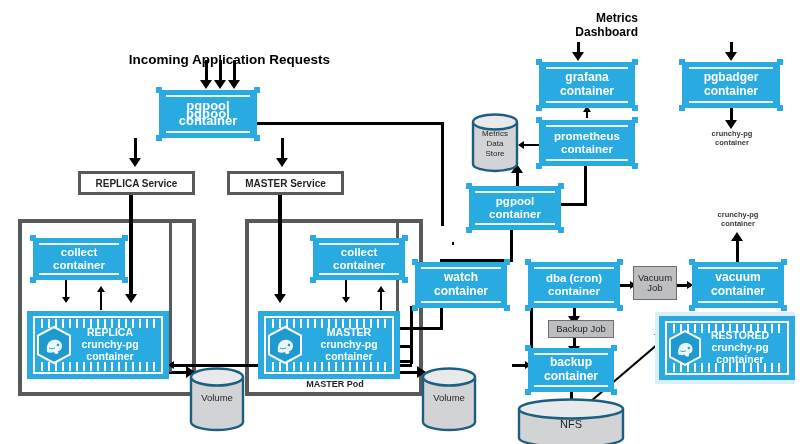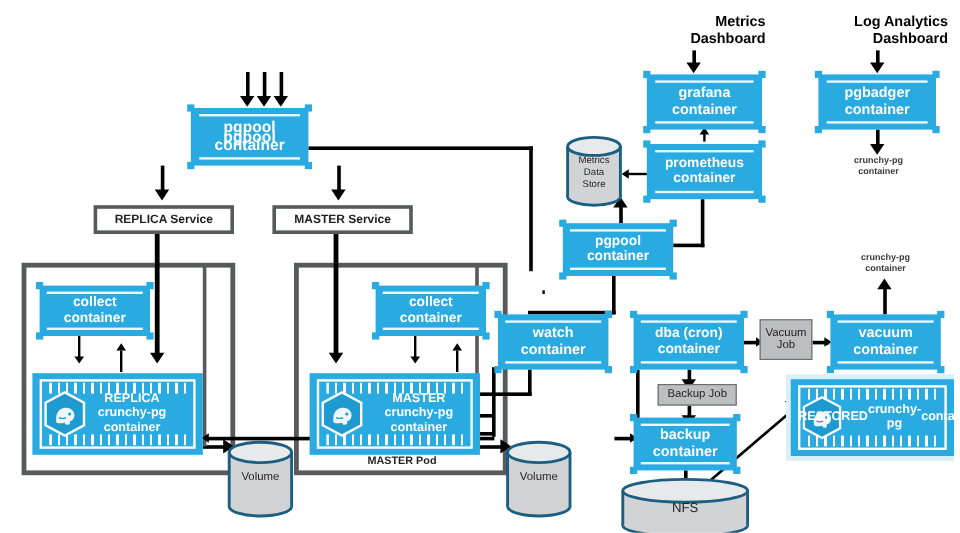--- a/index.html
+++ b/index.html
@@ -84,24 +84,24 @@
   .al-sm{border-top:4px solid transparent;border-bottom:4px solid transparent;border-right:6px solid #000;}
   .ar-sm{border-top:4px solid transparent;border-bottom:4px solid transparent;border-left:6px solid #000;}
 
   svg{display:block;overflow:visible;}
 </style>
 </head>
 <body>
 
 <div id="canvas">
 
+  <div class="abs head" style="left:100px;top:52px;width:230px;font-size:13.5px;">Incoming Application Requests</div>
 
   <div class="abs head" style="left:548px;top:12px;width:90px;font-size:12px;">Metrics Dashboard</div>
 
-  <div class="abs head" style="left:690px;top:12px;width:100px;font-size:12px;">Log Analytics Dashboard</div>
 
   <div class="abs ln" style="left:205px;top:60px;width:3px;height:22px;"></div>
   <div class="abs arrow ad" style="left:200px;top:80px;"></div>
   <div class="abs ln" style="left:219px;top:60px;width:3px;height:22px;"></div>
   <div class="abs arrow ad" style="left:214px;top:80px;"></div>
   <div class="abs ln" style="left:233px;top:60px;width:3px;height:22px;"></div>
   <div class="abs arrow ad" style="left:228px;top:80px;"></div>
 
   <div class="abs cbox" style="left:159px;top:90px;width:98px;height:48px;font-size:13px;">
     <span>pgpool</span>
@@ -442,20 +442,20 @@
     <div class="teeth t"></div>
     <div class="teeth b"></div>
     <div class="elephant">
       <svg width="32" height="36" viewBox="0 0 34 38">
         <polygon points="17,1 33,9.5 33,28.5 17,37 1,28.5 1,9.5" fill="#1E9AD0" stroke="#ffffff" stroke-width="2"></polygon>
         <path d="M10 26c-1-6 1-11 6-12 5-1 9 2 9 6 0 3-2 5-4 5 1 2 0 3-2 3-1 0-2-1-2-2-2 1-5 1-7 0z" fill="#ffffff" opacity="0.92"></path>
         <circle cx="21" cy="19" r="1.3" fill="#1E9AD0"></circle>
         <path d="M12 22c2 1 4 1 6 0" stroke="#1E9AD0" stroke-width="1" fill="none"></path>
       </svg>
     </div>
-    <div class="lbl abs" style="left:0;top:0;width:136px;height:64px;display:flex;flex-direction:row;align-items:center;justify-content:center;font-size:10.5px;padding-left:26px;box-sizing:border-box;">
+    <div class="lbl abs" style="left:0;top:0;width:136px;height:64px;display:flex;flex-direction:column;align-items:center;justify-content:center;font-size:10.5px;padding-left:26px;box-sizing:border-box;">
       <span>RESTORED</span>
       <span>crunchy-pg</span>
       <span>container</span>
     </div>
   </div>
 
 </div>
 
 </body></html>

